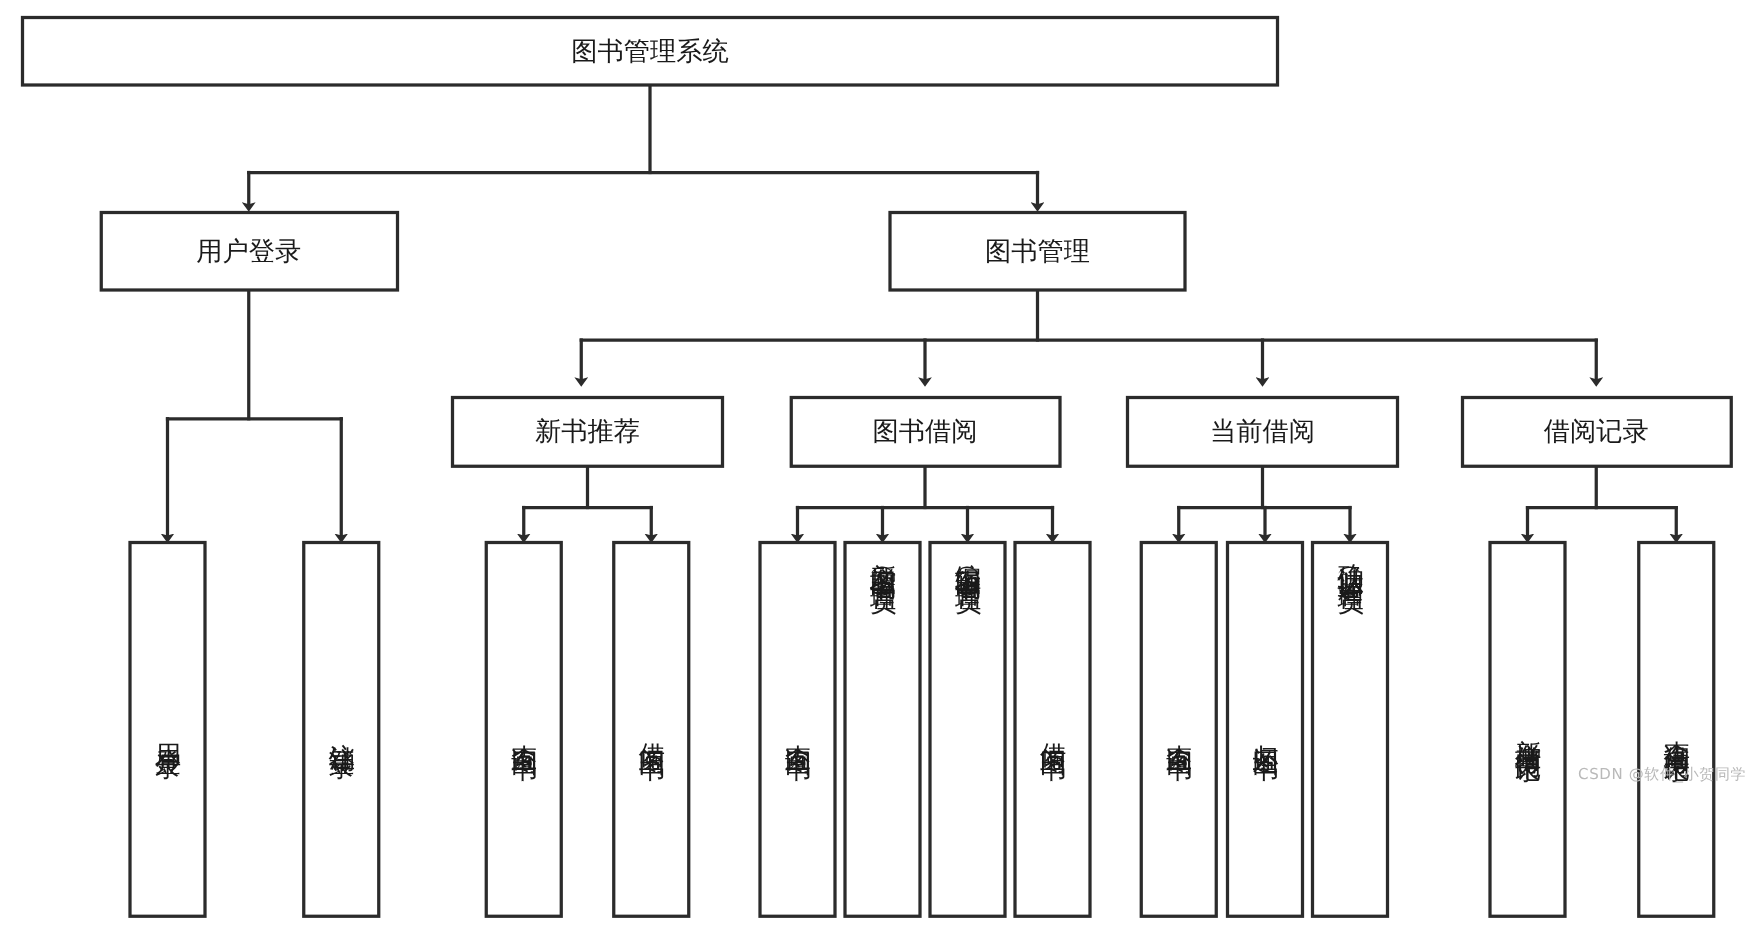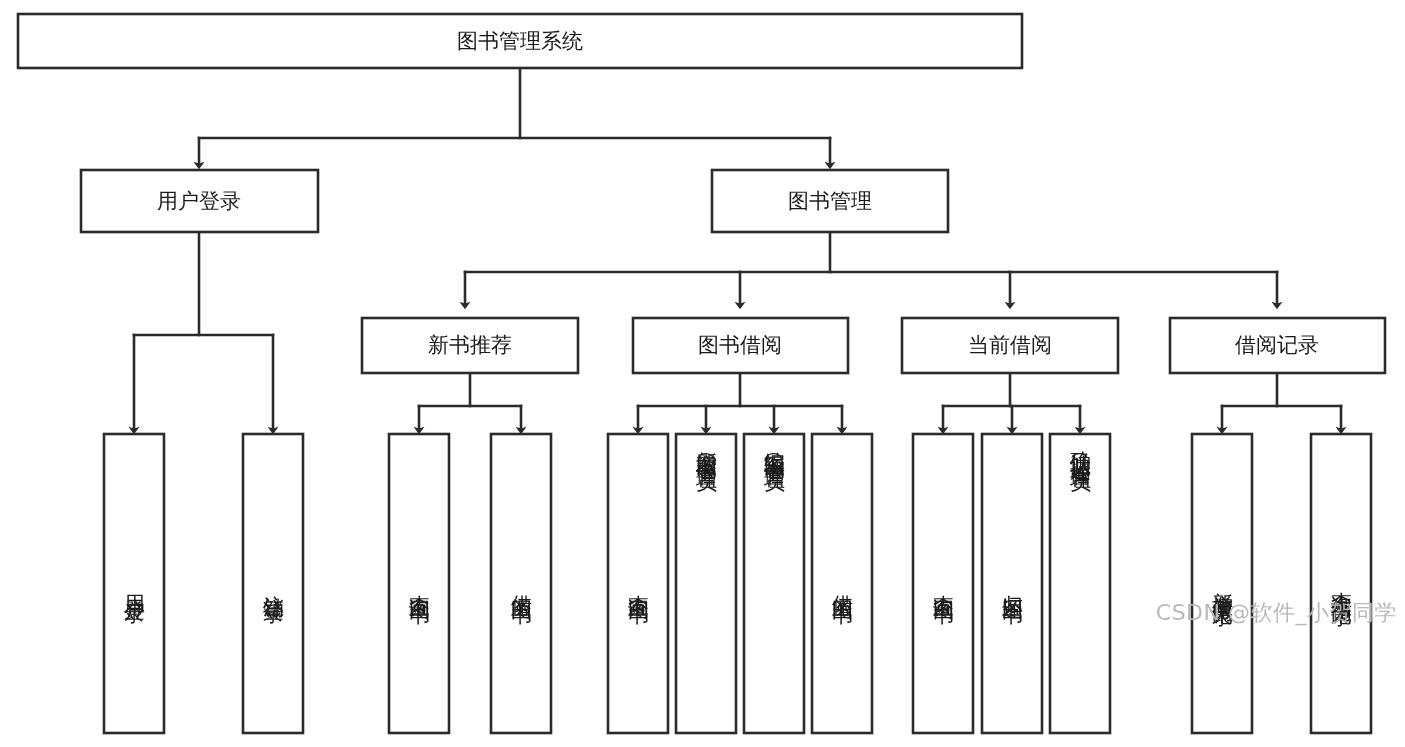--- a/index.html
+++ b/index.html
@@ -66,21 +66,21 @@
     position: absolute;
     display: flex;
     align-items: center;
     justify-content: center;
   }
   .watermark {
     position: absolute;
     right: 8px;
     bottom: 8px;
     font-family: "DejaVu Sans", "Liberation Sans", sans-serif;
-    font-size: 22px;
+    font-size: 12px;
     color: #b9b9b9;
     letter-spacing: 0.5px;
     user-select: none;
   }
 </style>
 </head>
 <body>
 
 <div id="diagram-root">
 

